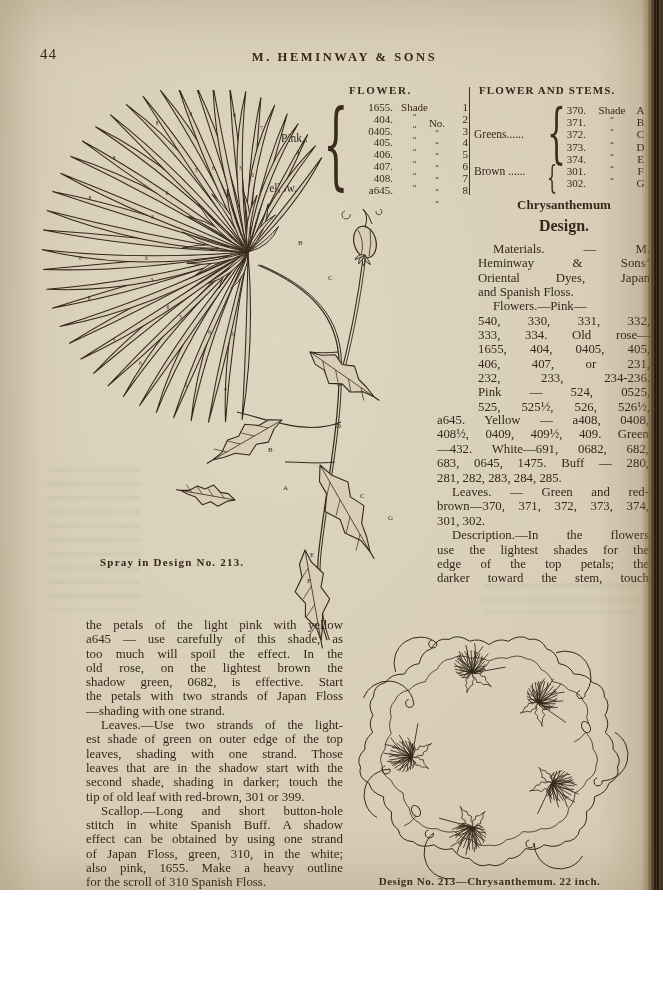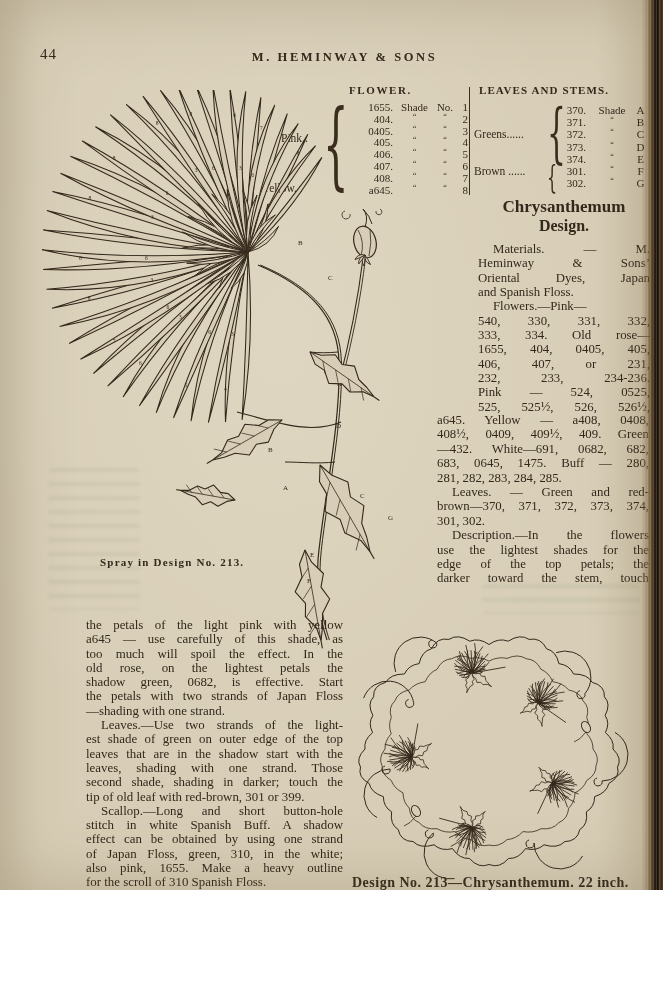--- a/index.html
+++ b/index.html
@@ -19,50 +19,50 @@
   
   .tabletitle{font-weight:bold;letter-spacing:1.6px;font-size:11px;white-space:nowrap;}
   #flower-title{left:349px;top:84px;}
   #leaves-title{left:479px;top:84px;letter-spacing:1.1px;}
   #flower-rows{left:337px;top:101px;width:131px;height:96px;padding-left:18px;}
   #leaves-rows{left:530px;top:104px;width:118px;height:88px;}
   .trow{position:absolute;left:0;height:12px;font-size:11px;white-space:nowrap;}
   .c{position:absolute;}
   .fnum{left:0;width:56px;text-align:right;}
   .fshade{left:59px;width:37px;text-align:center;}
-  .fno{left:96px;width:24px;text-align:center;}
+  .fno{left:88px;width:24px;text-align:center;margin-top:16px;}
   .fidx{left:116px;width:15px;text-align:right;}
   .lnum{left:0;width:56px;text-align:right;}
   .lshade{left:60px;width:44px;text-align:center;}
   .lltr{left:103px;width:15px;text-align:center;}
   .ditto{font-size:8px;top:-1px;}
   .glabel{font-size:11.5px;white-space:nowrap;}
   #pink-label{left:281px;top:132px;}
   #yellow-label{left:262px;top:182px;}
   #greens-label{left:474px;top:128px;}
   #brown-label{left:474px;top:165px;}
   .brace{font-family:"DejaVu Serif",serif;transform-origin:top left;color:#3a2d1e;}
   #fbrace{left:323px;top:96px;font-size:96px;line-height:96px;transform:scale(.42,1);}
   #gbrace{left:547px;top:100px;font-size:66px;line-height:66px;transform:scale(.45,1);}
   #bbrace{left:547px;top:161px;font-size:32px;line-height:32px;transform:scale(.5,1);}
   #tdiv{left:469px;top:87px;width:1.4px;height:108px;background:#3a2d1e;}
   
-  #h1{left:478px;width:172px;top:197px;text-align:center;font-weight:bold;font-size:17px;}
+  #h1{left:478px;width:172px;top:197px;text-align:center;font-weight:bold;font-size:13px;}
   #h2{left:478px;width:172px;top:217px;text-align:center;font-weight:bold;font-size:16px;}
   .col{font-size:12.8px;}
   #colA{left:478px;top:242px;width:172px;line-height:14.35px;}
   #colB{left:437px;top:413px;width:212px;line-height:14.4px;}
   #leftblock{left:86px;top:618px;width:257px;line-height:14.3px;font-size:12.9px;}
   .tl{text-align:justify;text-align-last:justify;-moz-text-align-last:justify;white-space:normal;}
   .tl.end{text-align-last:left;-moz-text-align-last:left;}
   .tl.ind{text-indent:15px;}
   .it{}
   
   #spray-caption{left:100px;top:556px;font-size:11px;font-weight:bold;letter-spacing:1.2px;white-space:nowrap;}
-  #doily-caption{left:352px;top:875px;width:275px;text-align:center;font-size:14px;
+  #doily-caption{left:352px;top:875px;width:275px;text-align:center;font-size:11px;
     font-weight:bold;letter-spacing:.5px;white-space:nowrap;}
   
   #spray-art{left:20px;top:90px;}
   #doily-art{left:350px;top:615px;}
   svg text{font-family:"Liberation Serif",serif;fill:#33281b;}
   
   #edge{right:0;top:0;width:22px;height:100%;z-index:6;pointer-events:none;
     background:
       repeating-linear-gradient(90deg, rgba(214,200,170,.18) 0 1px, rgba(0,0,0,0) 1px 3px),
       linear-gradient(90deg, rgba(60,45,25,0) 0%, rgba(105,82,48,.35) 28%, #6a5335 46%,
@@ -135,21 +135,21 @@
       <div class="trow" style="top: 82.6px;">
         <span class="c fnum">a645.</span>
         <span class="c fshade ditto">“</span>
         <span class="c fno ditto">“</span>
         <span class="c fidx">8</span>
       </div>
     </div>
 
   <div class="abs" id="tdiv"></div>
 
-  <div class="abs tabletitle" id="leaves-title">LEAVES AND STEMS.</div>
+  <div class="abs tabletitle" id="leaves-title">FLOWER AND STEMS.</div>
   <div class="abs glabel" id="greens-label">Greens......</div>
   <div class="abs glabel" id="brown-label">Brown ......</div>
   <div class="abs brace" id="gbrace">{</div>
   <div class="abs brace" id="bbrace">{</div>
   <div class="abs" id="leaves-rows">
       <div class="trow" style="top: 0px;">
         <span class="c lnum">370.</span>
         <span class="c lshade">Shade</span>
         <span class="c lltr">A</span>
       </div>
@@ -366,28 +366,28 @@
       <div class="tl ind"><span></span><span class="it">Description.</span><span>—In the flowers</span></div>
       <div class="tl"><span>use the lightest shades for the</span></div>
       <div class="tl"><span>edge of the top petals; the</span></div>
       <div class="tl"><span>darker toward the stem, touch</span></div>
     </div>
 
   <div class="abs col" id="leftblock">
       <div class="tl"><span>the petals of the light pink with yellow</span></div>
       <div class="tl"><span>a645 — use carefully of this shade, as</span></div>
       <div class="tl"><span>too much will spoil the effect. In the</span></div>
-      <div class="tl"><span>old rose, on the lightest petals the</span></div>
+      <div class="tl"><span>old rose, on the lightest brown the</span></div>
       <div class="tl"><span>shadow green, 0682, is effective. Start</span></div>
       <div class="tl"><span>the petals with two strands of Japan Floss</span></div>
       <div class="tl end"><span>—shading with one strand.</span></div>
       <div class="tl ind"><span></span><span class="it">Leaves.</span><span>—Use two strands of the light-</span></div>
       <div class="tl"><span>est shade of green on outer edge of the top</span></div>
+      <div class="tl"><span>leaves, shading with one strand. Those</span></div>
       <div class="tl"><span>leaves that are in the shadow start with the</span></div>
-      <div class="tl"><span>leaves, shading with one strand. Those</span></div>
       <div class="tl"><span>second shade, shading in darker; touch the</span></div>
       <div class="tl end"><span>tip of old leaf with red-brown, 301 or 399.</span></div>
       <div class="tl ind"><span></span><span class="it">Scallop.</span><span>—Long and short button-hole</span></div>
       <div class="tl"><span>stitch in white Spanish Buff. A shadow</span></div>
       <div class="tl"><span>effect can be obtained by using one strand</span></div>
       <div class="tl"><span>of Japan Floss, green, 310, in the white;</span></div>
       <div class="tl"><span>also pink, 1655. Make a heavy outline</span></div>
       <div class="tl end"><span>for the scroll of 310 Spanish Floss.</span></div>
     </div>
 

